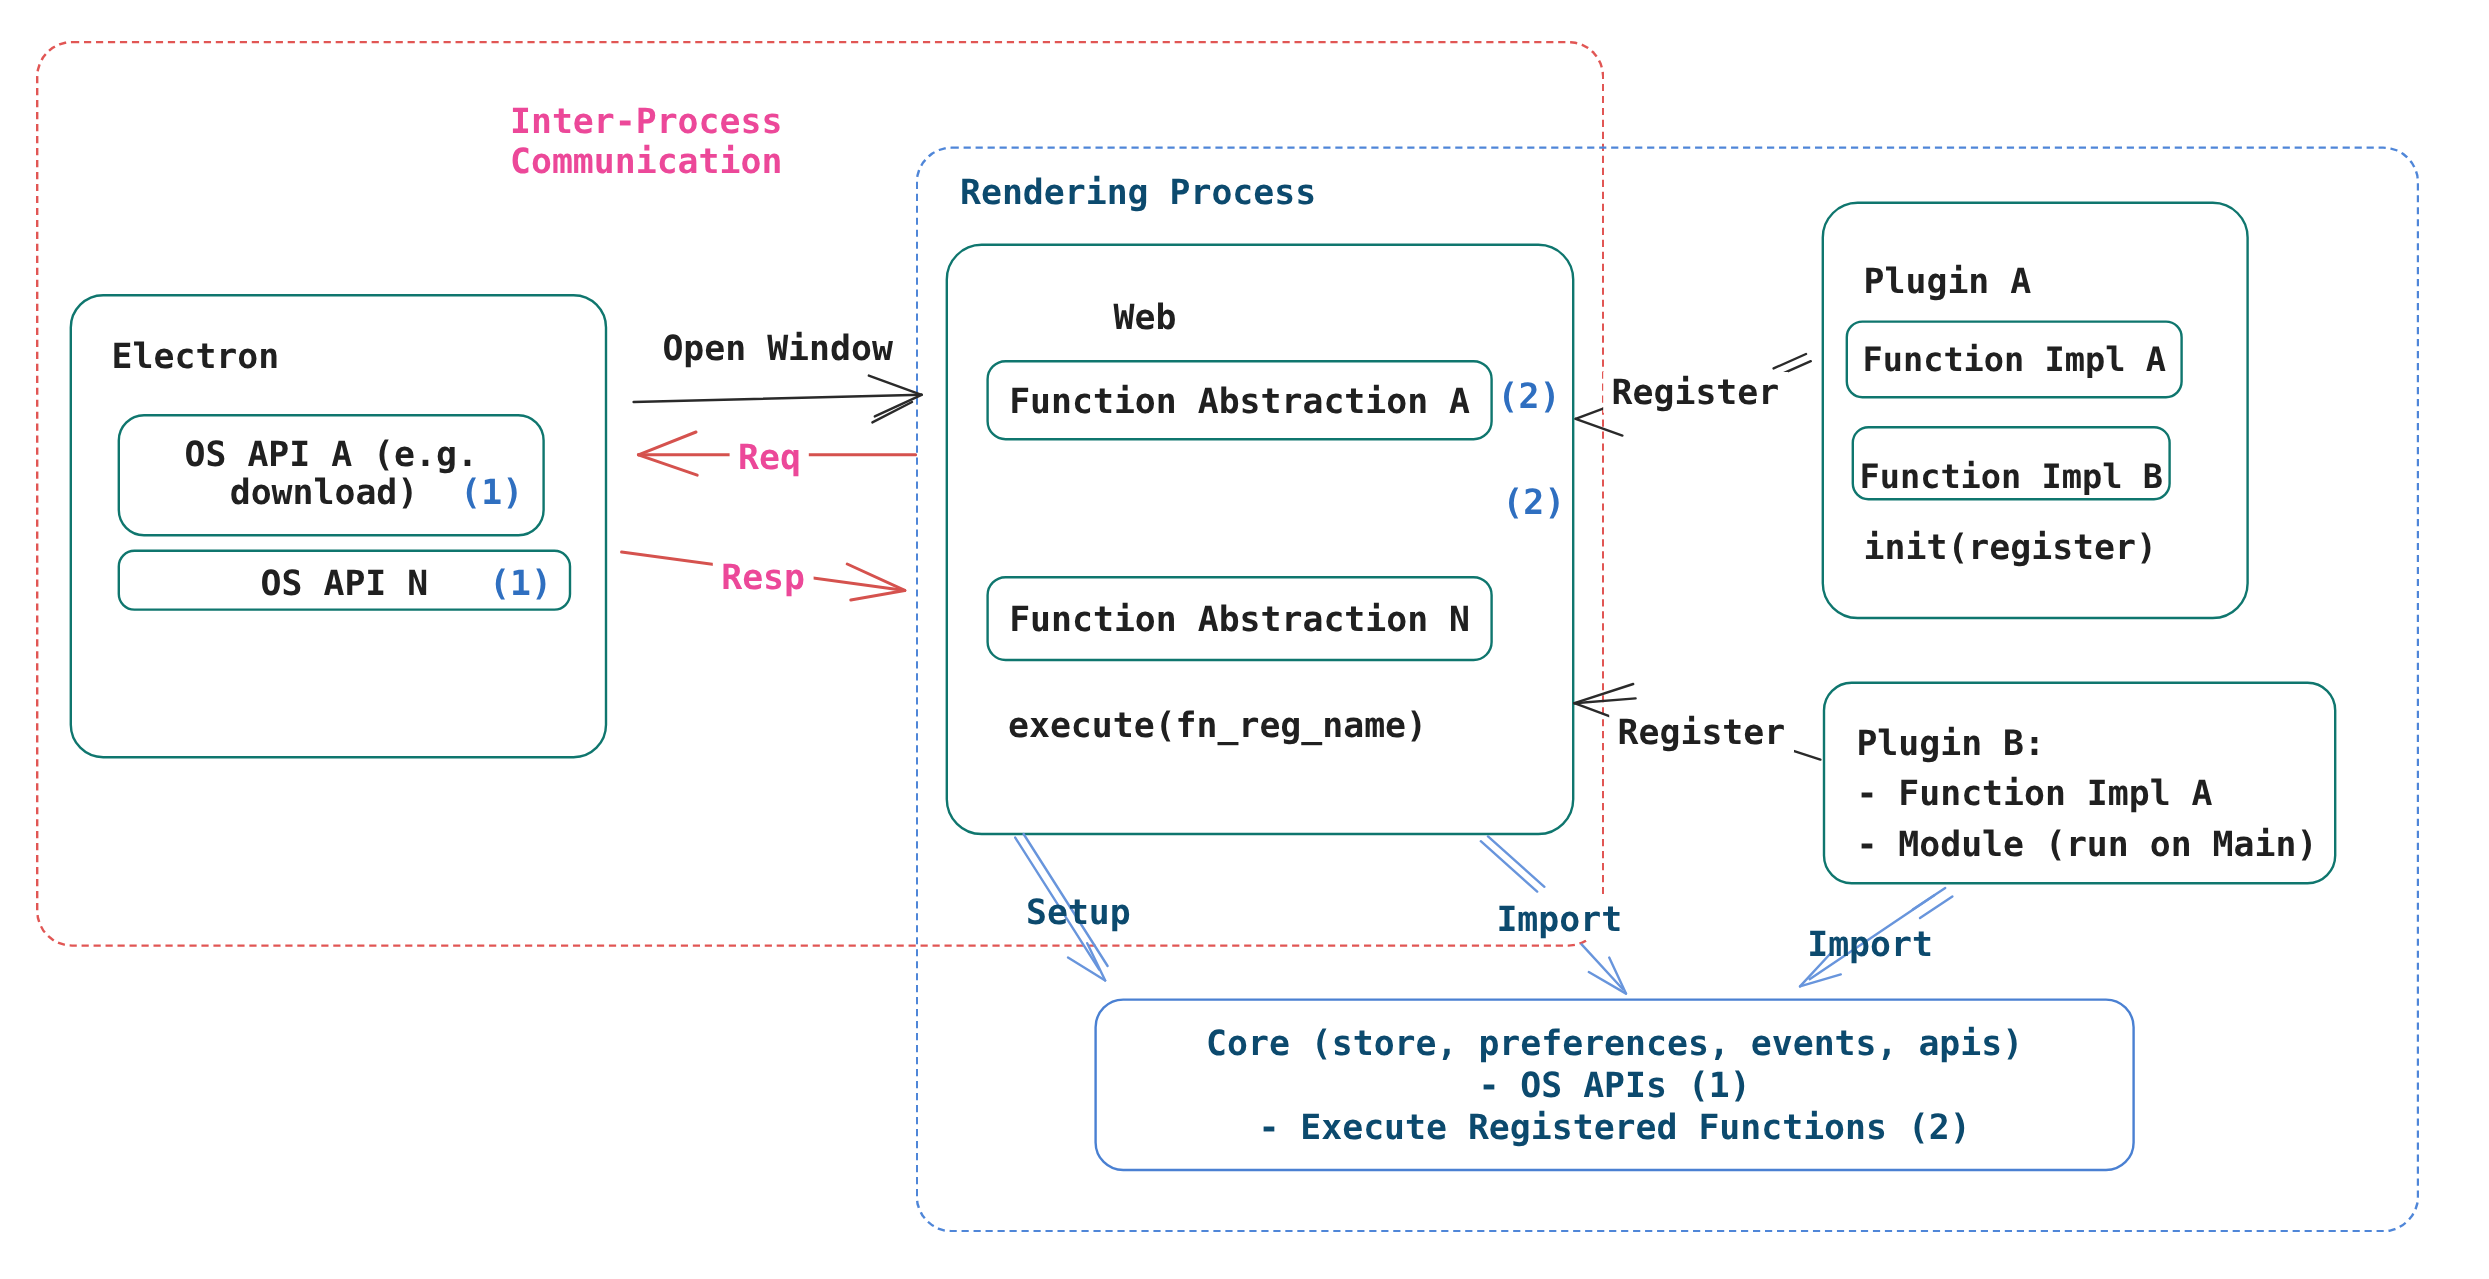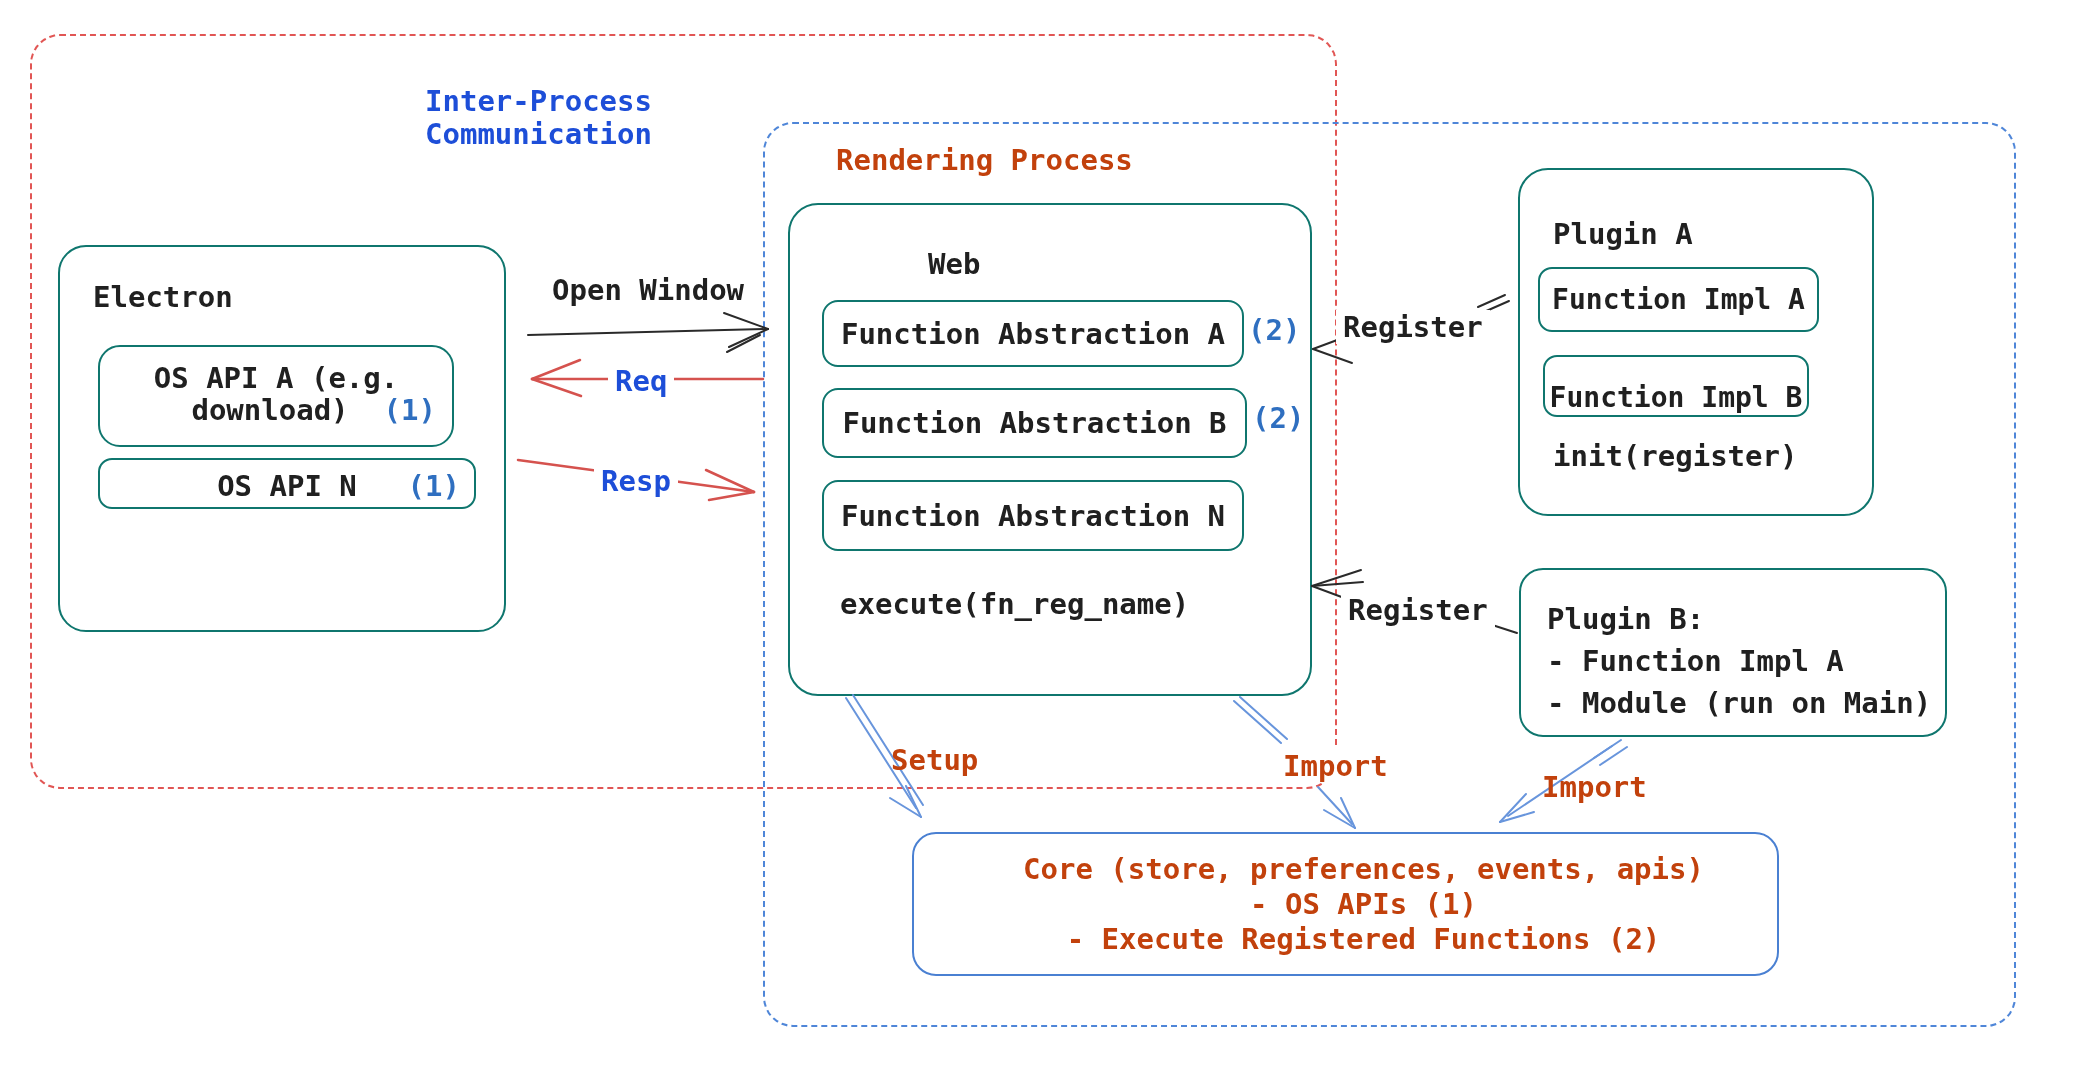--- a/index.html
+++ b/index.html
@@ -28,22 +28,22 @@
     border:2.5px dashed #4f86d8;
     border-radius:30px;
     background:transparent;
   }
   .label{
     position:absolute;
     font-size:29px;
     line-height:34px;
     white-space:pre-line;
   }
-  .red-text{color:#1d4ed8;}
-  .blue-text{color:#c2410c;margin-left:36px;}
+  .red-text{color:#ec4899;}
+  .blue-text{color:#0c4a6e;}
   .badge{color:#2f6fc0;}
   .center-flex{
     display:flex;align-items:center;justify-content:center;
     text-align:center;
   }
   .onwhite{background:#ffffff;padding:0 7px;}
   svg.overlay{
     position:absolute;left:0;top:0;width:2074px;height:1066px;
     pointer-events:none;
   }
@@ -80,23 +80,20 @@
   </div>
 
   <div class="box" style="left:788px;top:203px;width:520px;height:489px;border-radius:30px;"></div>
   <div class="label" style="left:928px;top:247px;">Web</div>
 
   <div class="box center-flex" style="left:822px;top:300px;width:418px;height:63px;border-radius:16px;">
     <span class="label" style="position:static;">Function Abstraction A</span>
   </div>
   <div class="label badge" style="left:1248px;top:313px;">(2)</div>
 
-  <div class="box center-flex" style="left:822px;top:388px;width:421px;height:66px;border-radius:16px;">
-    <span class="label" style="position:static;">Function Abstraction B</span>
-  </div>
   <div class="label badge" style="left:1252px;top:401px;">(2)</div>
 
   <div class="box center-flex" style="left:822px;top:480px;width:418px;height:67px;border-radius:16px;">
     <span class="label" style="position:static;">Function Abstraction N</span>
   </div>
 
   <div class="label" style="left:840px;top:587px;">execute(fn_reg_name)</div>
 
   <div class="box" style="left:1518px;top:168px;width:352px;height:344px;border-radius:30px;"></div>
   <div class="label" style="left:1553px;top:217px;">Plugin A</div>

